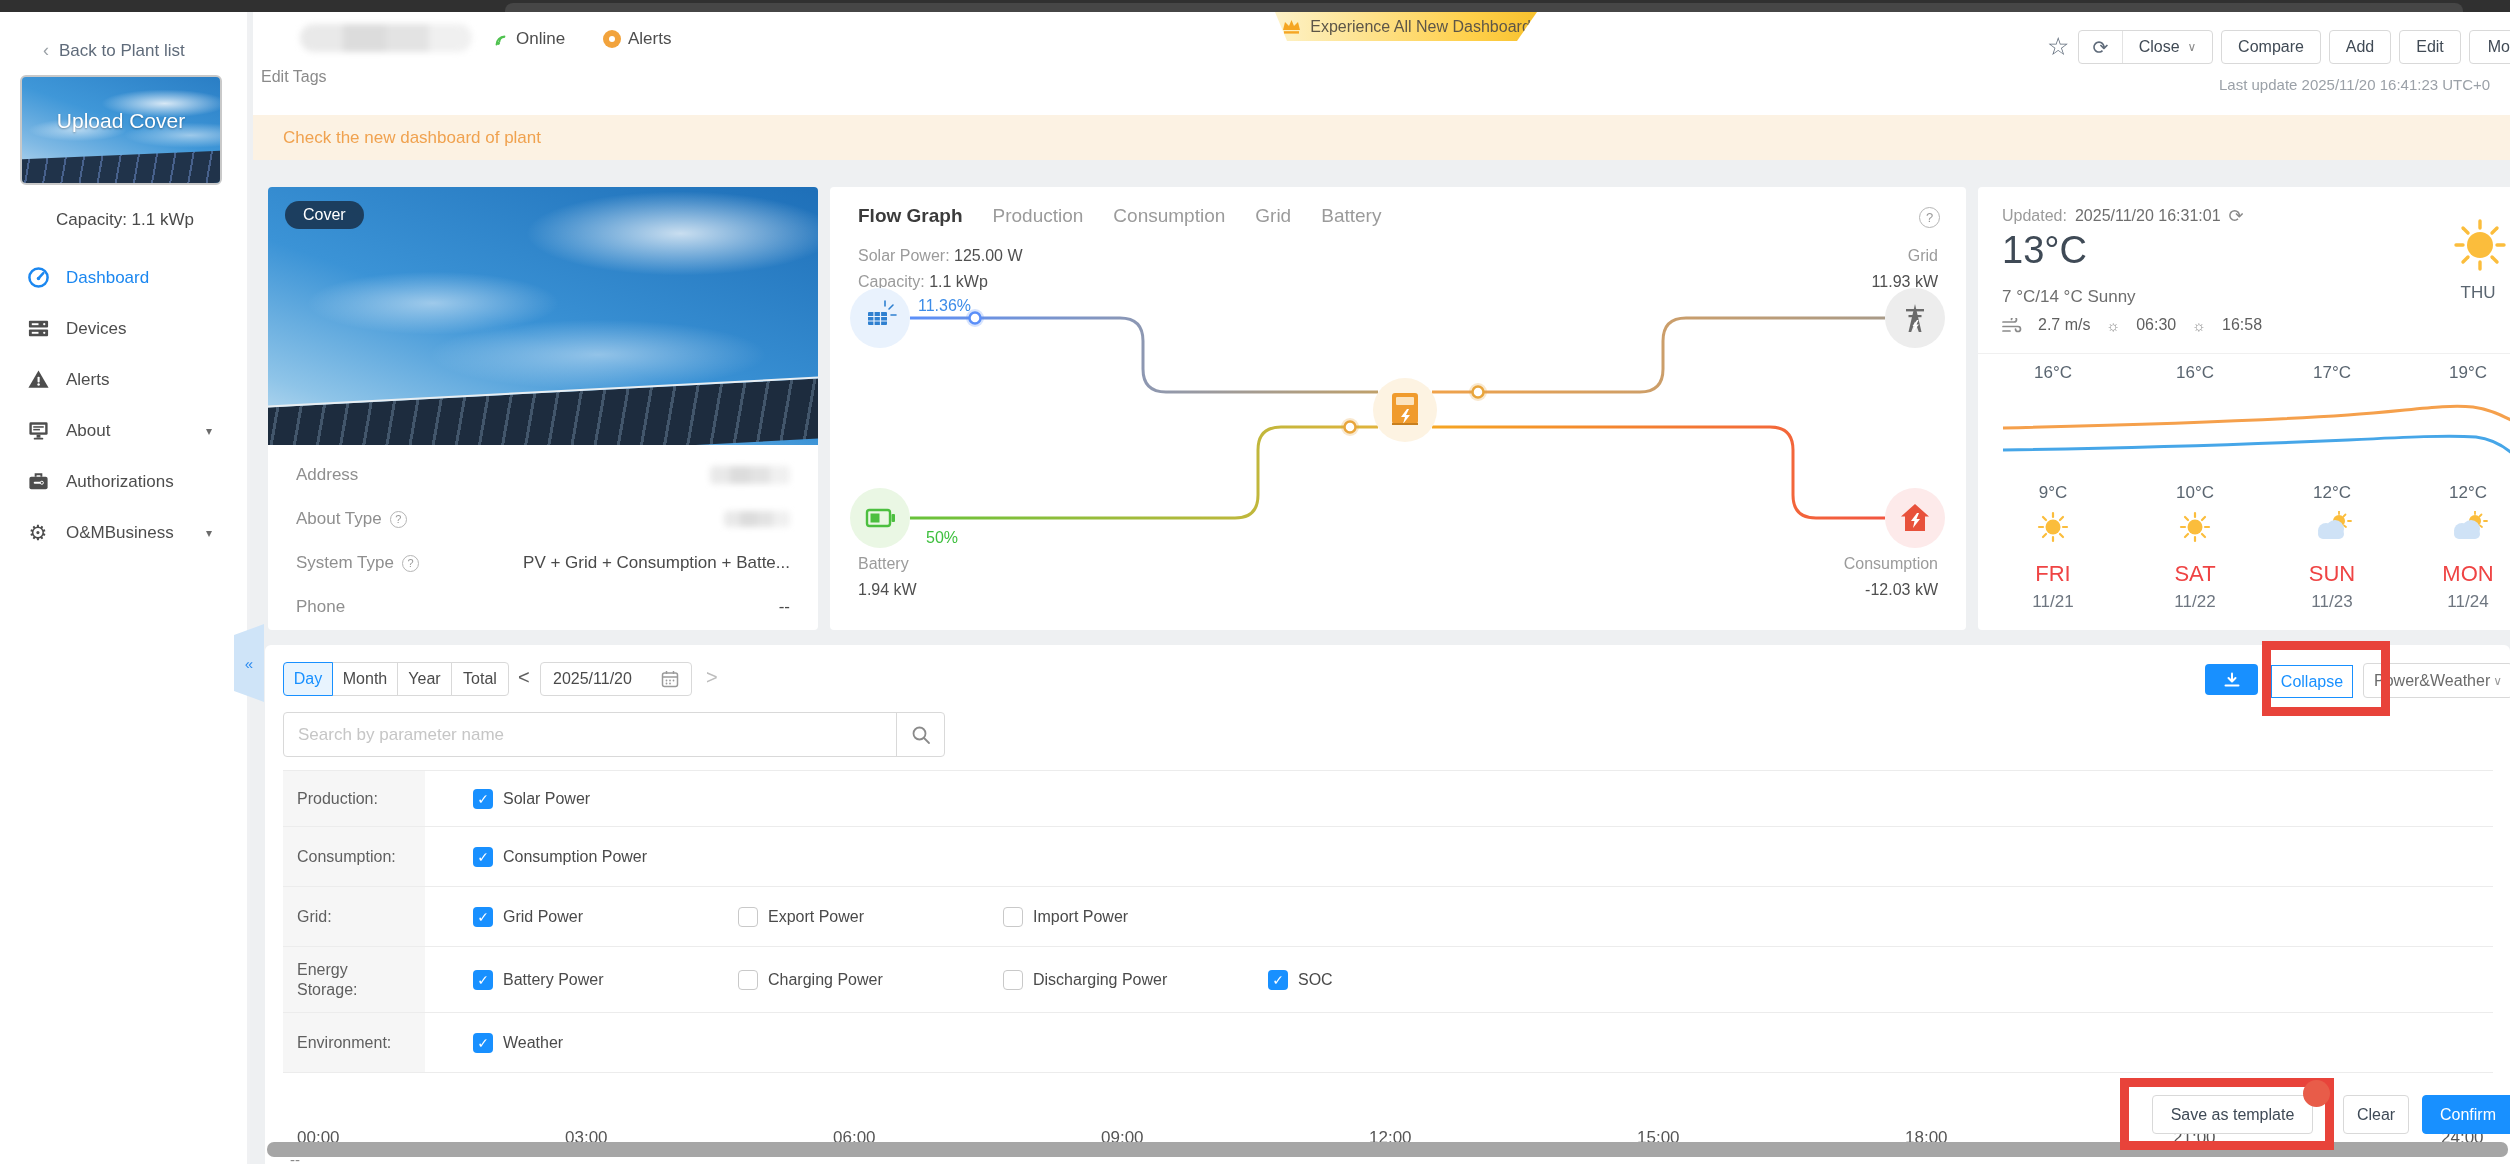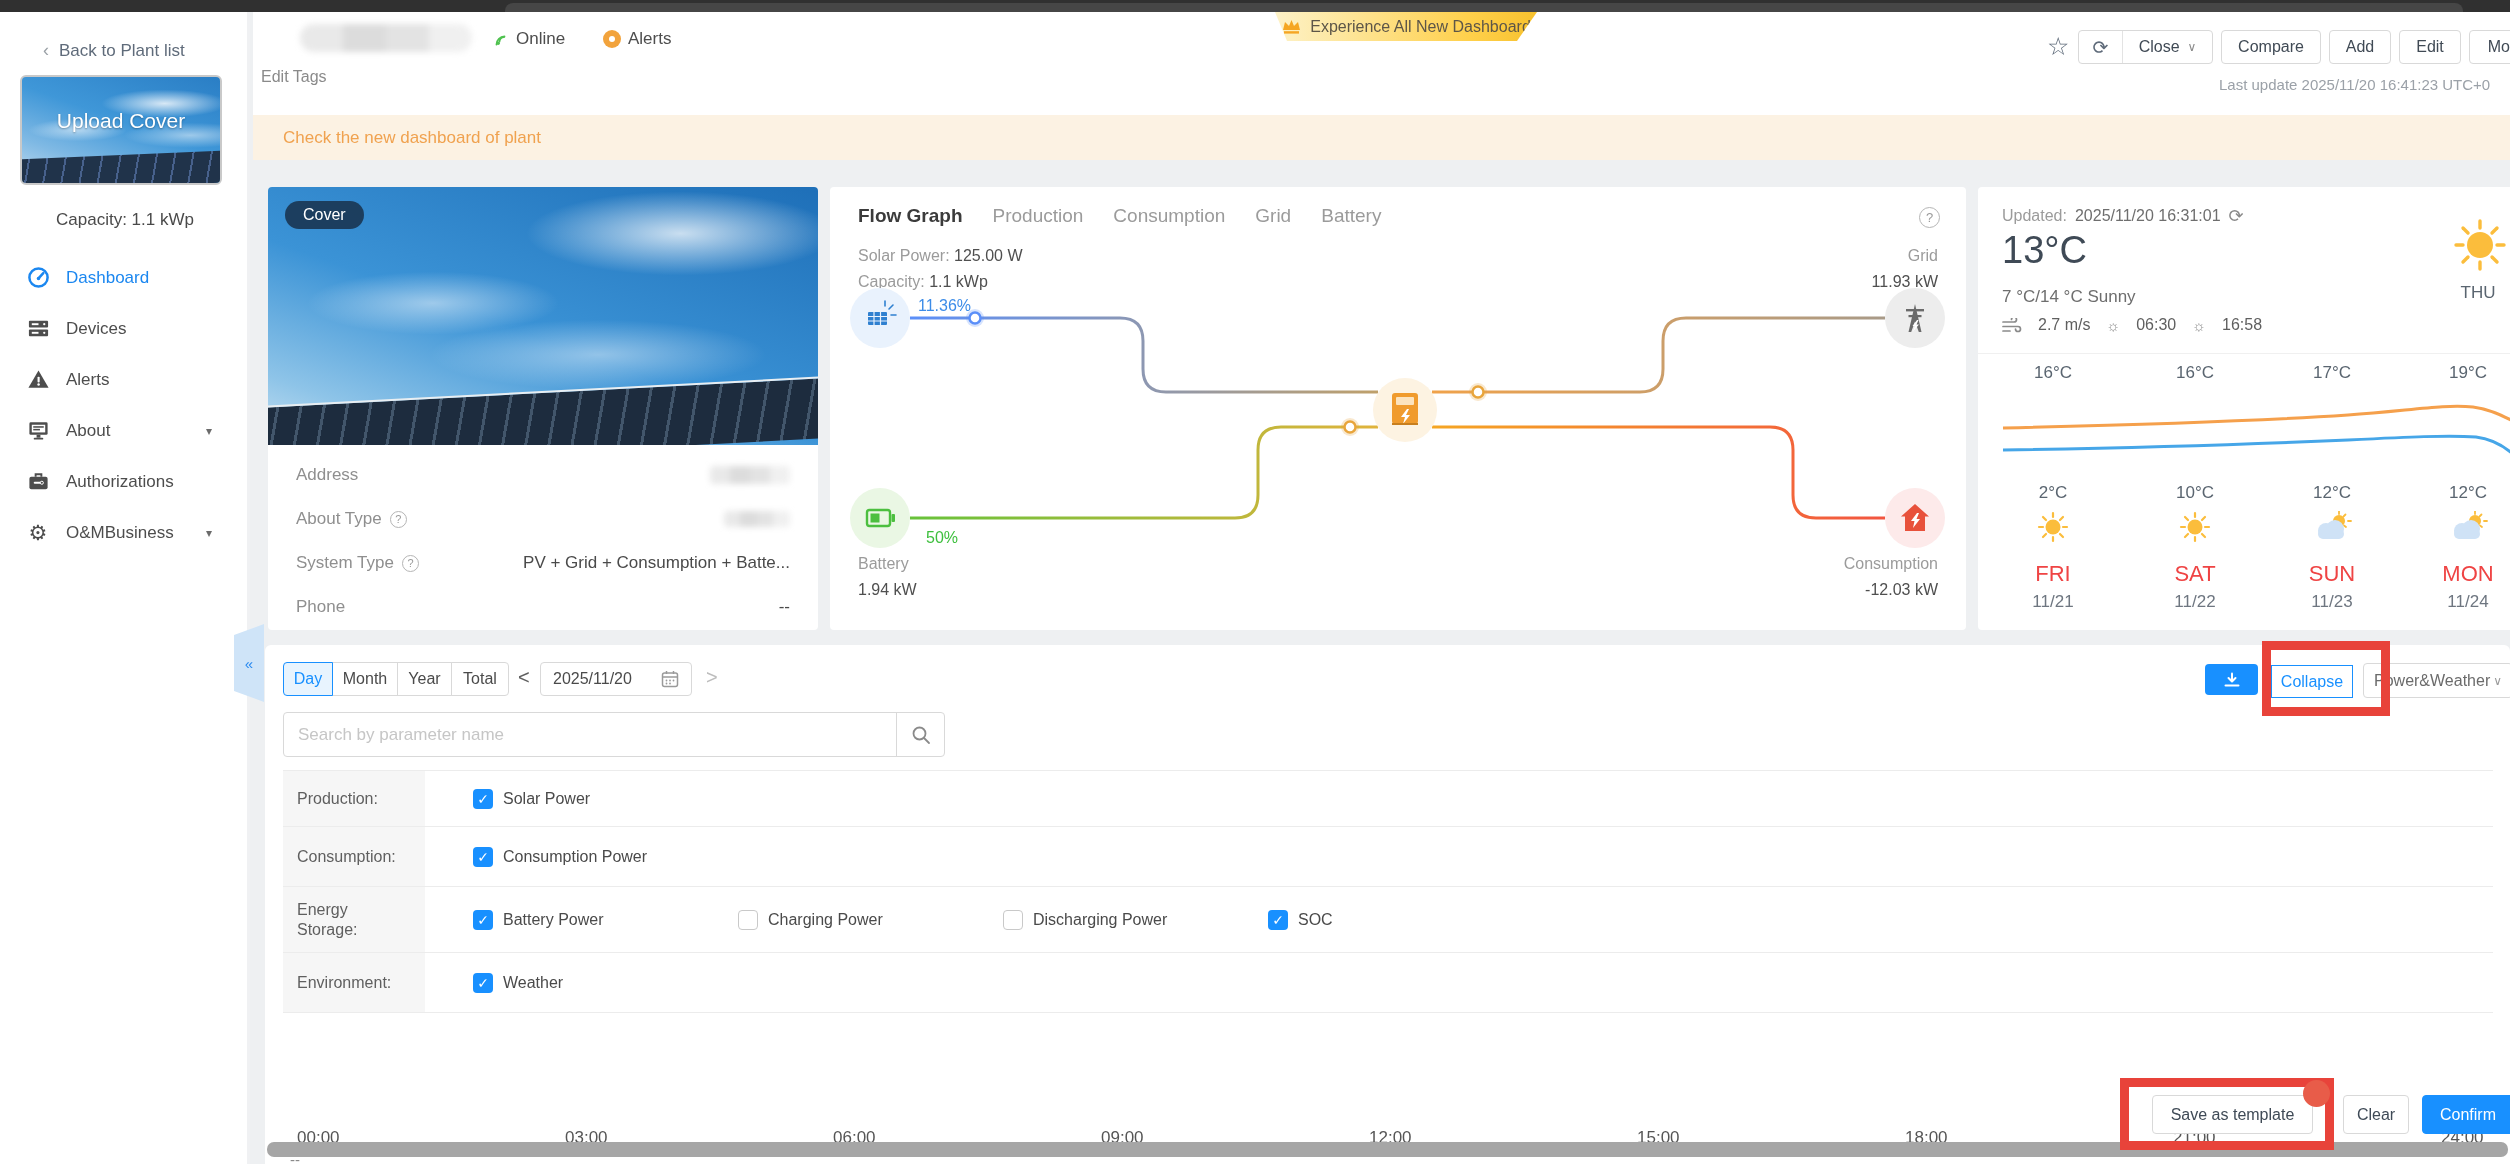--- a/index.html
+++ b/index.html
@@ -474,21 +474,21 @@
     <svg class="w-lines" width="535" height="85" viewBox="0 0 535 85">
       <path d="M25 38 C150 35 280 31 370 25 C430 21 465 14 495 17 C512 19 525 26 535 31" stroke="#f5a04c" stroke-width="3" fill="none"></path>
       <path d="M25 60 C150 58 280 54 370 50 C430 47 470 45 498 47 C515 49 528 58 535 64" stroke="#46a6e8" stroke-width="3" fill="none"></path>
     </svg>
 
     <div class="wcol w-high" style="left:25px">16°C</div>
     <div class="wcol w-high" style="left:167px">16°C</div>
     <div class="wcol w-high" style="left:304px">17°C</div>
     <div class="wcol w-high" style="left:440px">19°C</div>
 
-    <div class="wcol w-low" style="left:25px">2°C</div>
+    <div class="wcol w-low" style="left:25px">9°C</div>
     <div class="wcol w-low" style="left:167px">10°C</div>
     <div class="wcol w-low" style="left:304px">12°C</div>
     <div class="wcol w-low" style="left:440px">12°C</div>
 
     <div class="wcol w-icon" style="left:25px">
       <svg width="34" height="34" viewBox="0 0 34 34">
           <circle cx="17" cy="17" r="7.5" fill="#fbbd3c"></circle>
           <g stroke="#fbbd3c" stroke-width="2.2" stroke-linecap="round">
             <path d="M17 3 V7"></path>
             <path d="M17 27 V31"></path>
@@ -620,20 +620,37 @@
       </div>
       <div class="prow" style="height:60px">
         <div class="plabel">Consumption:</div>
         <div class="opts">
           <label class="opt" style="left:48px">
               <span class="cb on"></span>
               <span>Consumption Power</span>
             </label>
         </div>
       </div>
+      <div class="prow" style="height:60px">
+        <div class="plabel">Grid:</div>
+        <div class="opts">
+          <label class="opt" style="left:48px">
+              <span class="cb on"></span>
+              <span>Grid Power</span>
+            </label>
+          <label class="opt" style="left:313px">
+              <span class="cb off"></span>
+              <span>Export Power</span>
+            </label>
+          <label class="opt" style="left:578px">
+              <span class="cb off"></span>
+              <span>Import Power</span>
+            </label>
+        </div>
+      </div>
       <div class="prow" style="height:66px">
         <div class="plabel" style="padding-right:30px">Energy Storage:</div>
         <div class="opts">
           <label class="opt" style="left:48px">
               <span class="cb on"></span>
               <span>Battery Power</span>
             </label>
           <label class="opt" style="left:313px">
               <span class="cb off"></span>
               <span>Charging Power</span>

